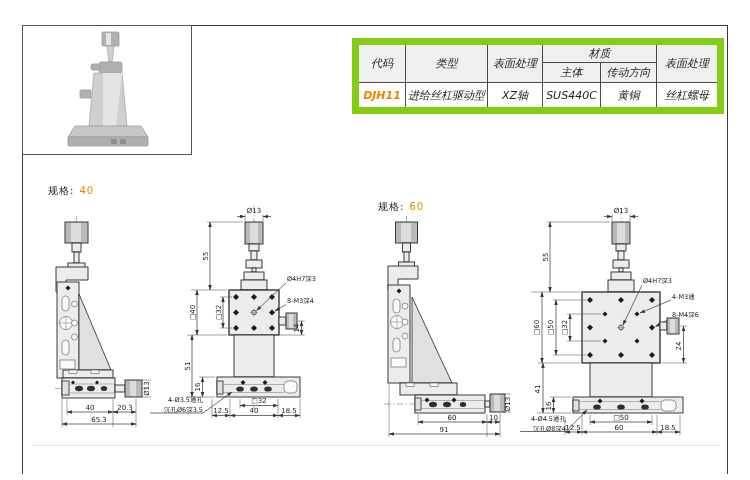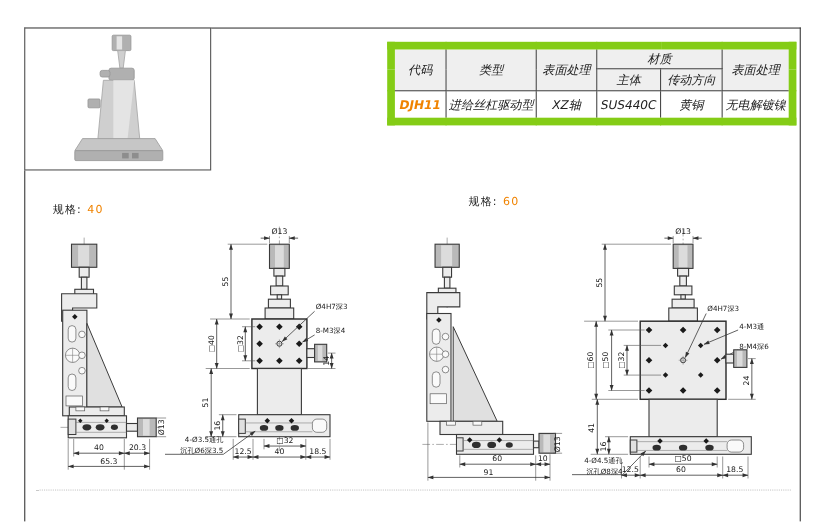--- a/index.html
+++ b/index.html
@@ -16,21 +16,21 @@
     font-size:11px;color:#222;border:7px solid #84cc16;font-style:italic;}
   .spec-table td{border:1px solid #4a4a4a;text-align:center;vertical-align:middle;
     padding:1px 2px;background:#fff;white-space:nowrap;overflow:hidden;}
   .spec-table td.hd{background:#efefef;}
   .spec-table tr{height:20px;}
   .spec-table tr.datarow{height:28px;}
   td.code{color:var(--accent,#f08300);font-weight:bold;}
   .spec-label{position:absolute;font-size:10px;color:#222;letter-spacing:1px;}
   .spec-label .val{color:var(--accent,#f08300);margin-left:5px;}
   #spec40-label{left:48px;top:184px;}
-  #spec60-label{left:378px;top:176px;margin-left:48px;}
+  #spec60-label{left:378px;top:200px;}
   .draw40{position:absolute;left:35px;top:200px;}
   .draw60{position:absolute;left:370px;top:200px;}
   
   .part{fill:#ececec;stroke:#3a3a3a;stroke-width:1;}
   .partT{fill:#ececec;stroke:#2c2c2c;stroke-width:1.3;}
   .part2{fill:#e0e0e0;stroke:#3a3a3a;stroke-width:0.9;}
   .knob{fill:#b9b9b9;stroke:#3a3a3a;stroke-width:1;}
   .knob-hl{fill:#dcdcdc;stroke:none;}
   .detail{fill:#fafafa;stroke:#555;stroke-width:0.6;}
   .iline{stroke:#777;stroke-width:0.5;}
@@ -91,21 +91,21 @@
   <tr>
     <td class="hd">主体</td>
     <td class="hd">传动方向</td>
   </tr>
   <tr class="datarow">
     <td class="code">DJH11</td>
     <td>进给丝杠驱动型</td>
     <td>XZ轴</td>
     <td>SUS440C</td>
     <td>黄铜</td>
-    <td>无电解镀镍</td>
+    <td>丝杠螺母</td>
   </tr>
 </tbody>
   </table>
 
 <div class="spec-label" id="spec40-label">
   <span>规格:</span><span class="val">40</span>
 </div>
 <div class="spec-label" id="spec60-label">
   <span>规格:</span><span class="val">60</span>
 </div>

